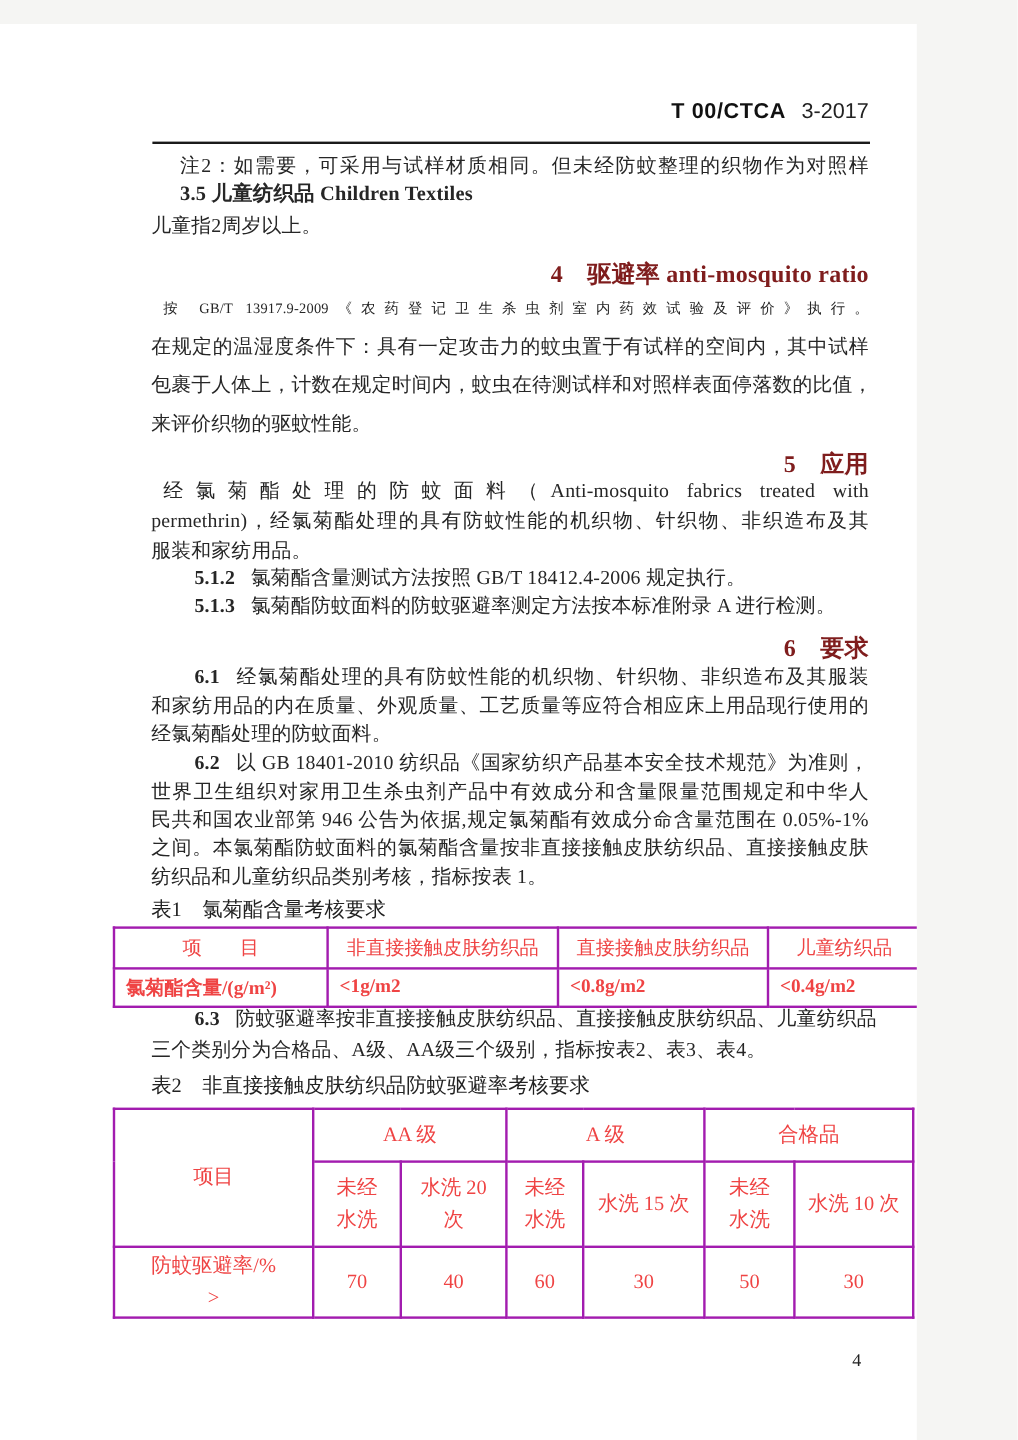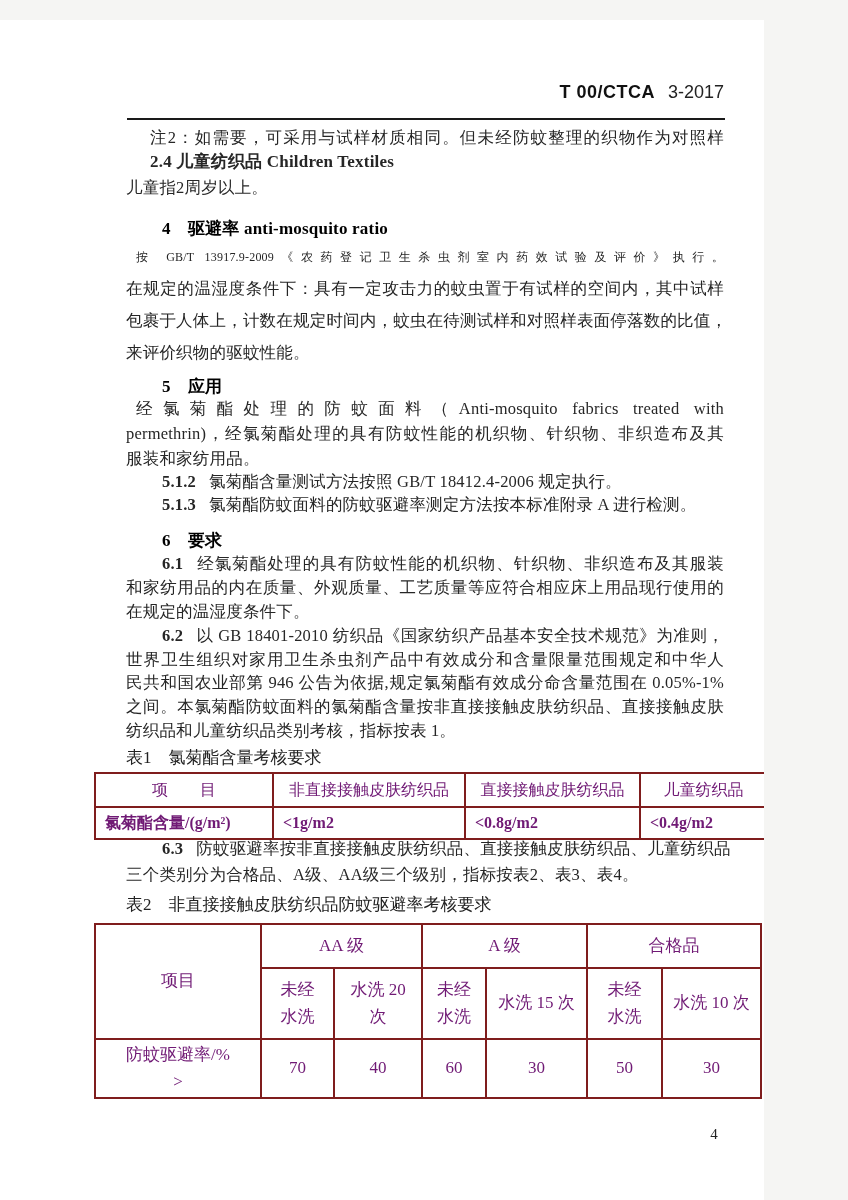--- a/index.html
+++ b/index.html
@@ -13,26 +13,26 @@
   .rule{position:absolute;left:127px;top:98px;width:598px;height:2px;background:#1a1a1a;}
 
   
   .ln{position:absolute;left:126px;width:598px;font-size:16.5px;line-height:22px;color:#262626;letter-spacing:.2px;}
   .j{text-align:justify;text-align-last:justify;white-space:nowrap;}
   .b{font-weight:bold;}
   .ind-note{padding-left:24px;width:574px;}
   .ind-first{padding-left:10px;width:588px;}
   .ind-head{padding-left:36px;width:562px;}
   .num{font-weight:bold;margin-right:13px;}
-  .heading{font-weight:bold;font-size:17px;color:#000000;}
+  .heading{font-weight:bold;font-size:20px;color:#7f1d1d;text-align:right;}
   .caption{position:absolute;left:126px;width:598px;text-align:left;font-size:17px;color:#222;}
 
   
   table{border-collapse:collapse;table-layout:fixed;position:absolute;background:#fff;}
-  td,th{border:2px solid #7f1d1d;font-weight:normal;color:#701a75;vertical-align:middle;overflow:hidden;}
+  td,th{border:2px solid #a21caf;font-weight:normal;color:#ef4444;vertical-align:middle;overflow:hidden;}
   .t1{left:94px;top:752px;width:672px;font-size:16px;}
   .t1 th{text-align:center;height:30px;}
   .t1 td{height:28px;text-align:left;padding-left:9px;font-weight:bold;}
   .t2{left:94px;top:903px;width:666px;font-size:17px;}
   .t2 th,.t2 td{text-align:center;white-space:pre-line;line-height:1.55;}
   .t2 .r1 th{height:40px;}
   .t2 .r2 th{height:67px;}
   .t2 .r3 td{height:55px;}
 
   
@@ -45,40 +45,40 @@
 
 <div class="page">
 
   <div class="hdr">
     <span class="hb">T 00/CTCA</span>
     <span class="hy">3-2017</span>
   </div>
   <div class="rule"></div>
 
   <div class="ln j ind-note" style="top:107px">注2：如需要，可采用与试样材质相同。但未经防蚊整理的织物作为对照样</div>
-  <div class="ln b ind-note" style="top:131px;font-size:17px">2.4 儿童纺织品 Children Textiles</div>
+  <div class="ln b ind-note" style="top:131px;font-size:17px">3.5 儿童纺织品 Children Textiles</div>
   <div class="ln" style="top:157px">儿童指2周岁以上。</div>
 
   <div class="ln heading ind-head" style="top:198px">4　驱避率 anti-mosquito ratio</div>
   <div class="ln j ind-first" style="top:226px;font-size:12px">按 GB/T 13917.9-2009《农药登记卫生杀虫剂室内药效试验及评价》执行。</div>
   <div class="ln j" style="top:258px">在规定的温湿度条件下：具有一定攻击力的蚊虫置于有试样的空间内，其中试样</div>
   <div class="ln j" style="top:290px">包裹于人体上，计数在规定时间内，蚊虫在待测试样和对照样表面停落数的比值，</div>
   <div class="ln" style="top:322px">来评价织物的驱蚊性能。</div>
 
   <div class="ln heading ind-head" style="top:356px">5　应用</div>
   <div class="ln j" style="top:403px">permethrin)，经氯菊酯处理的具有防蚊性能的机织物、针织物、非织造布及其</div>
   <div class="ln j ind-first" style="top:378px">经氯菊酯处理的防蚊面料（Anti-mosquito fabrics treated with</div>
   <div class="ln" style="top:428px">服装和家纺用品。</div>
   <div class="ln ind-head" style="top:451px"><span class="num">5.1.2</span><span>氯菊酯含量测试方法按照 GB/T 18412.4-2006 规定执行。</span></div>
   <div class="ln ind-head" style="top:474px"><span class="num">5.1.3</span><span>氯菊酯防蚊面料的防蚊驱避率测定方法按本标准附录 A 进行检测。</span></div>
 
   <div class="ln heading ind-head" style="top:510px">6　要求</div>
   <div class="ln j ind-head" style="top:533px"><span class="num">6.1</span><span>经氯菊酯处理的具有防蚊性能的机织物、针织物、非织造布及其服装</span></div>
   <div class="ln j" style="top:557px">和家纺用品的内在质量、外观质量、工艺质量等应符合相应床上用品现行使用的</div>
-  <div class="ln" style="top:581px">在规定的温湿度条件下。</div>
+  <div class="ln" style="top:581px">经氯菊酯处理的防蚊面料。</div>
   <div class="ln j ind-head" style="top:605px"><span class="num">6.2</span><span>以 GB 18401-2010 纺织品《国家纺织产品基本安全技术规范》为准则，</span></div>
   <div class="ln j" style="top:629px">世界卫生组织对家用卫生杀虫剂产品中有效成分和含量限量范围规定和中华人</div>
   <div class="ln j" style="top:652px">民共和国农业部第 946 公告为依据,规定氯菊酯有效成分命含量范围在 0.05%-1%</div>
   <div class="ln j" style="top:676px">之间。本氯菊酯防蚊面料的氯菊酯含量按非直接接触皮肤纺织品、直接接触皮肤</div>
   <div class="ln" style="top:700px">纺织品和儿童纺织品类别考核，指标按表 1。</div>
 
   <div class="caption" style="top:726px">表1　氯菊酯含量考核要求</div>
   <table class="t1">
     <colgroup>
         <col style="width:178px">

